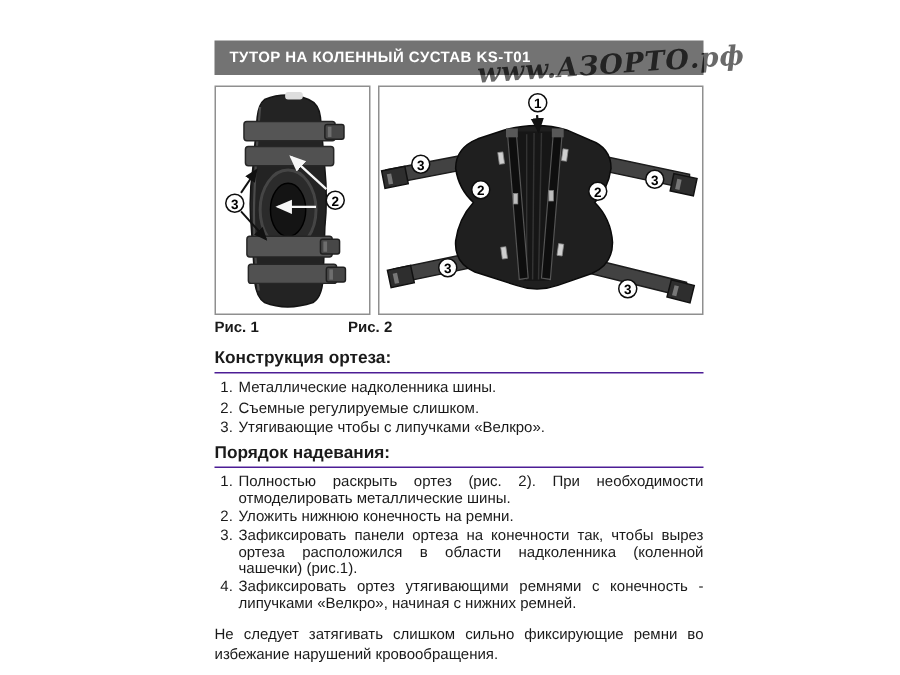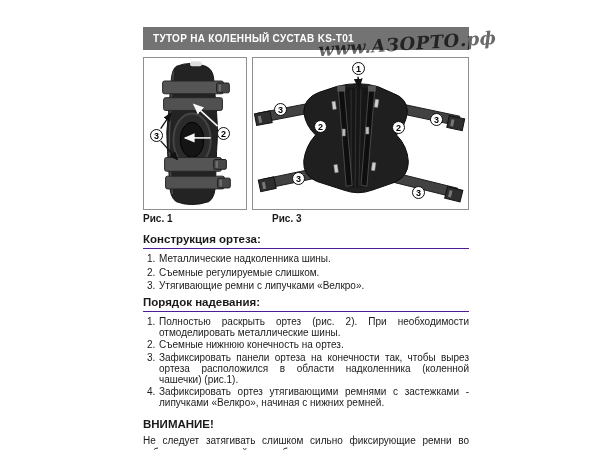--- a/index.html
+++ b/index.html
@@ -58,21 +58,21 @@
     border: 1.5px solid #0d0d0d;
     border-radius: 50%;
     background: #ffffff;
     font-size: 9px;
     font-weight: bold;
     line-height: 10px;
     display: flex; align-items: center; justify-content: center;
     color: #000;
   }
   .figlabels { display: flex; margin-top: 3px; font-size: 10px; font-weight: bold; }
-  .figlabels .l1 { width: 129px; }
+  .figlabels .l1 { width: 89px; }
   .section { margin-top: 9px; }
   .section h2 {
     font-size: 11.5px;
     font-weight: bold;
     line-height: 1.15;
     padding-bottom: 2px;
     border-bottom: 1px solid #4c1d95;
   }
   .section.no-rule h2 { border-bottom: none; padding-bottom: 0; }
   .section ol {
@@ -186,41 +186,40 @@
         <span class="callout" style="left:61px; top:62px;">2</span>
         <span class="callout" style="left:139px; top:63px;">2</span>
         <span class="callout" style="left:177px; top:55px;">3</span>
         <span class="callout" style="left:39px; top:114px;">3</span>
         <span class="callout" style="left:159px; top:128px;">3</span>
       </div>
     </div>
 
     <div class="figlabels">
       <span class="l1">Рис. 1</span>
-      <span class="l2">Рис. 3</span>
+      <span class="l2">Рис. 2</span>
     </div>
 
     <div class="section construction">
       <h2>Конструкция ортеза:</h2>
       <ol>
         <li>Металлические надколенника шины.</li>
         <li>Съемные регулируемые слишком.</li>
-        <li>Утягивающие ремни с липучками «Велкро».</li>
+        <li>Утягивающие чтобы с липучками «Велкро».</li>
       </ol>
     </div>
 
     <div class="section order">
       <h2>Порядок надевания:</h2>
       <ol>
         <li>Полностью раскрыть ортез (рис. 2). При необходимости отмоделировать металлические шины.</li>
-        <li>Съемные нижнюю конечность на ортез.</li>
+        <li>Уложить нижнюю конечность на ремни.</li>
         <li>Зафиксировать панели ортеза на конечности так, чтобы вырез ортеза расположился в области надколенника (коленной чашечки) (рис.1).</li>
-        <li>Зафиксировать ортез утягивающими ремнями с застежками - липучками «Велкро», начиная с нижних ремней.</li>
+        <li>Зафиксировать ортез утягивающими ремнями с конечность - липучками «Велкро», начиная с нижних ремней.</li>
       </ol>
     </div>
 
     <div class="section warning no-rule">
-      <h2>ВНИМАНИЕ!</h2>
       <p>Не следует затягивать слишком сильно фиксирующие ремни во избежание нарушений кровообращения.</p>
     </div>
 
   </div>
 </div>
 
 </body></html>

